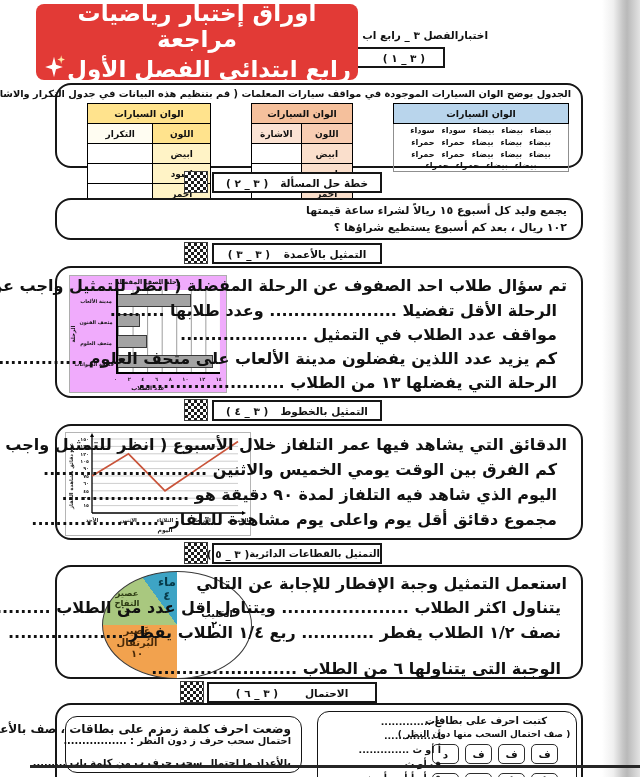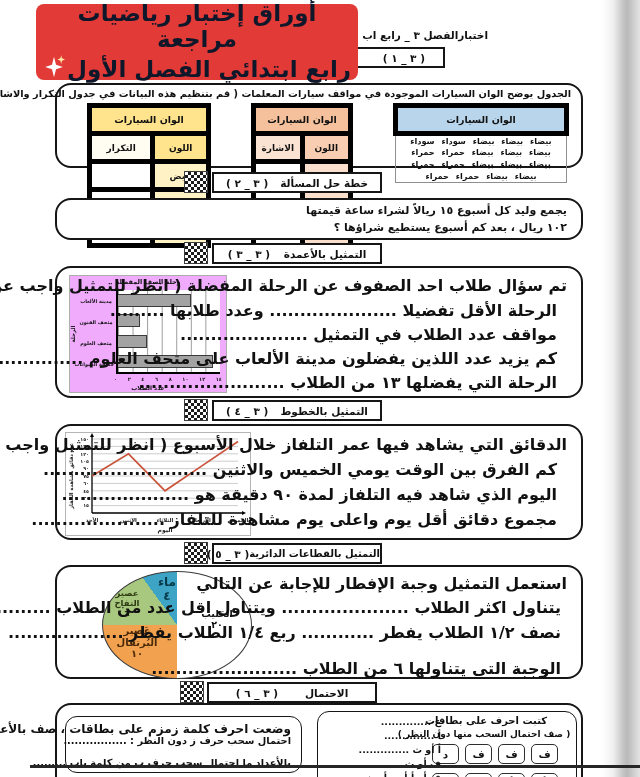--- a/index.html
+++ b/index.html
@@ -11,21 +11,21 @@
   }
   .edge-shadow {
     position:absolute; right:0; top:0; width:38px; height:100%; z-index:0;
     background:linear-gradient(to right,#ffffff 0%,#efefef 30%,#c6c6c6 55%,#b9b9b9 66%,#e3e3e3 100%);
   }
   .bottom-line { position:absolute; left:30px; top:765px; width:610px; height:3px; background:#262626; z-index:3; }
 
   
   .sticker {
     position:absolute; left:36px; top:4px; width:322px; height:76px; z-index:9;
-    background:#e23a36; border-radius:8px; color:#0f172a; text-align:center;
+    background:#e23a36; border-radius:8px; color:#ffffff; text-align:center;
     display:flex; flex-direction:column; justify-content:center; gap:2px;
   }
   .sticker .l1 { font-size:23px; }
   .sticker .l2 { font-size:23px; display:flex; direction:rtl; justify-content:center; align-items:center; gap:2px; }
 
   .exam-title { position:absolute; left:320px; top:29px; width:168px; font-size:10.5px; direction:rtl; white-space:nowrap; z-index:1; }
 
   
   .shead {
     position:absolute; height:21px; border:2px solid #161616; background:#fff; z-index:2;
@@ -40,21 +40,21 @@
       linear-gradient(45deg,#1c1c1c 25%,transparent 25%,transparent 75%,#1c1c1c 75%);
     background-size:6px 6px; background-position:0 0,3px 3px;
   }
 
   .rbox { position:absolute; border:2px solid #161616; border-radius:16px; background:#fff; z-index:2; }
   .ln { position:absolute; right:14px; direction:rtl; white-space:nowrap; font-size:16px; }
 
   
   .tables-row { position:absolute; top:18px; right:12px; left:30px; display:flex; direction:rtl; justify-content:space-between; align-items:flex-start; }
   table.ctable { border-collapse:collapse; direction:rtl; text-align:center; }
-  .ctable th, .ctable td { border:5px solid #000000; font-size:9px; height:28px; padding:0 2px; }
+  .ctable th, .ctable td { border:1px solid #000000; font-size:9px; height:20px; padding:0 2px; }
   .ctable .title { font-size:9.5px; }
   .blue-t { width:176px; }
   .blue-t .title { background:#b9d5ec; }
   .blue-t td { border:none; font-size:8.2px; height:12px; word-spacing:4px; }
   .blue-t { border:1px solid #8f8f8f; }
   .or-t { width:102px; }
   .or-t .title { background:#f5c09c; }
   .or-t .ch-color { background:#f8cdb2; width:52px; }
   .or-t .ch-mark { background:#fbe3d4; width:50px; }
   .or-t td.name { background:#fadfcc; }

